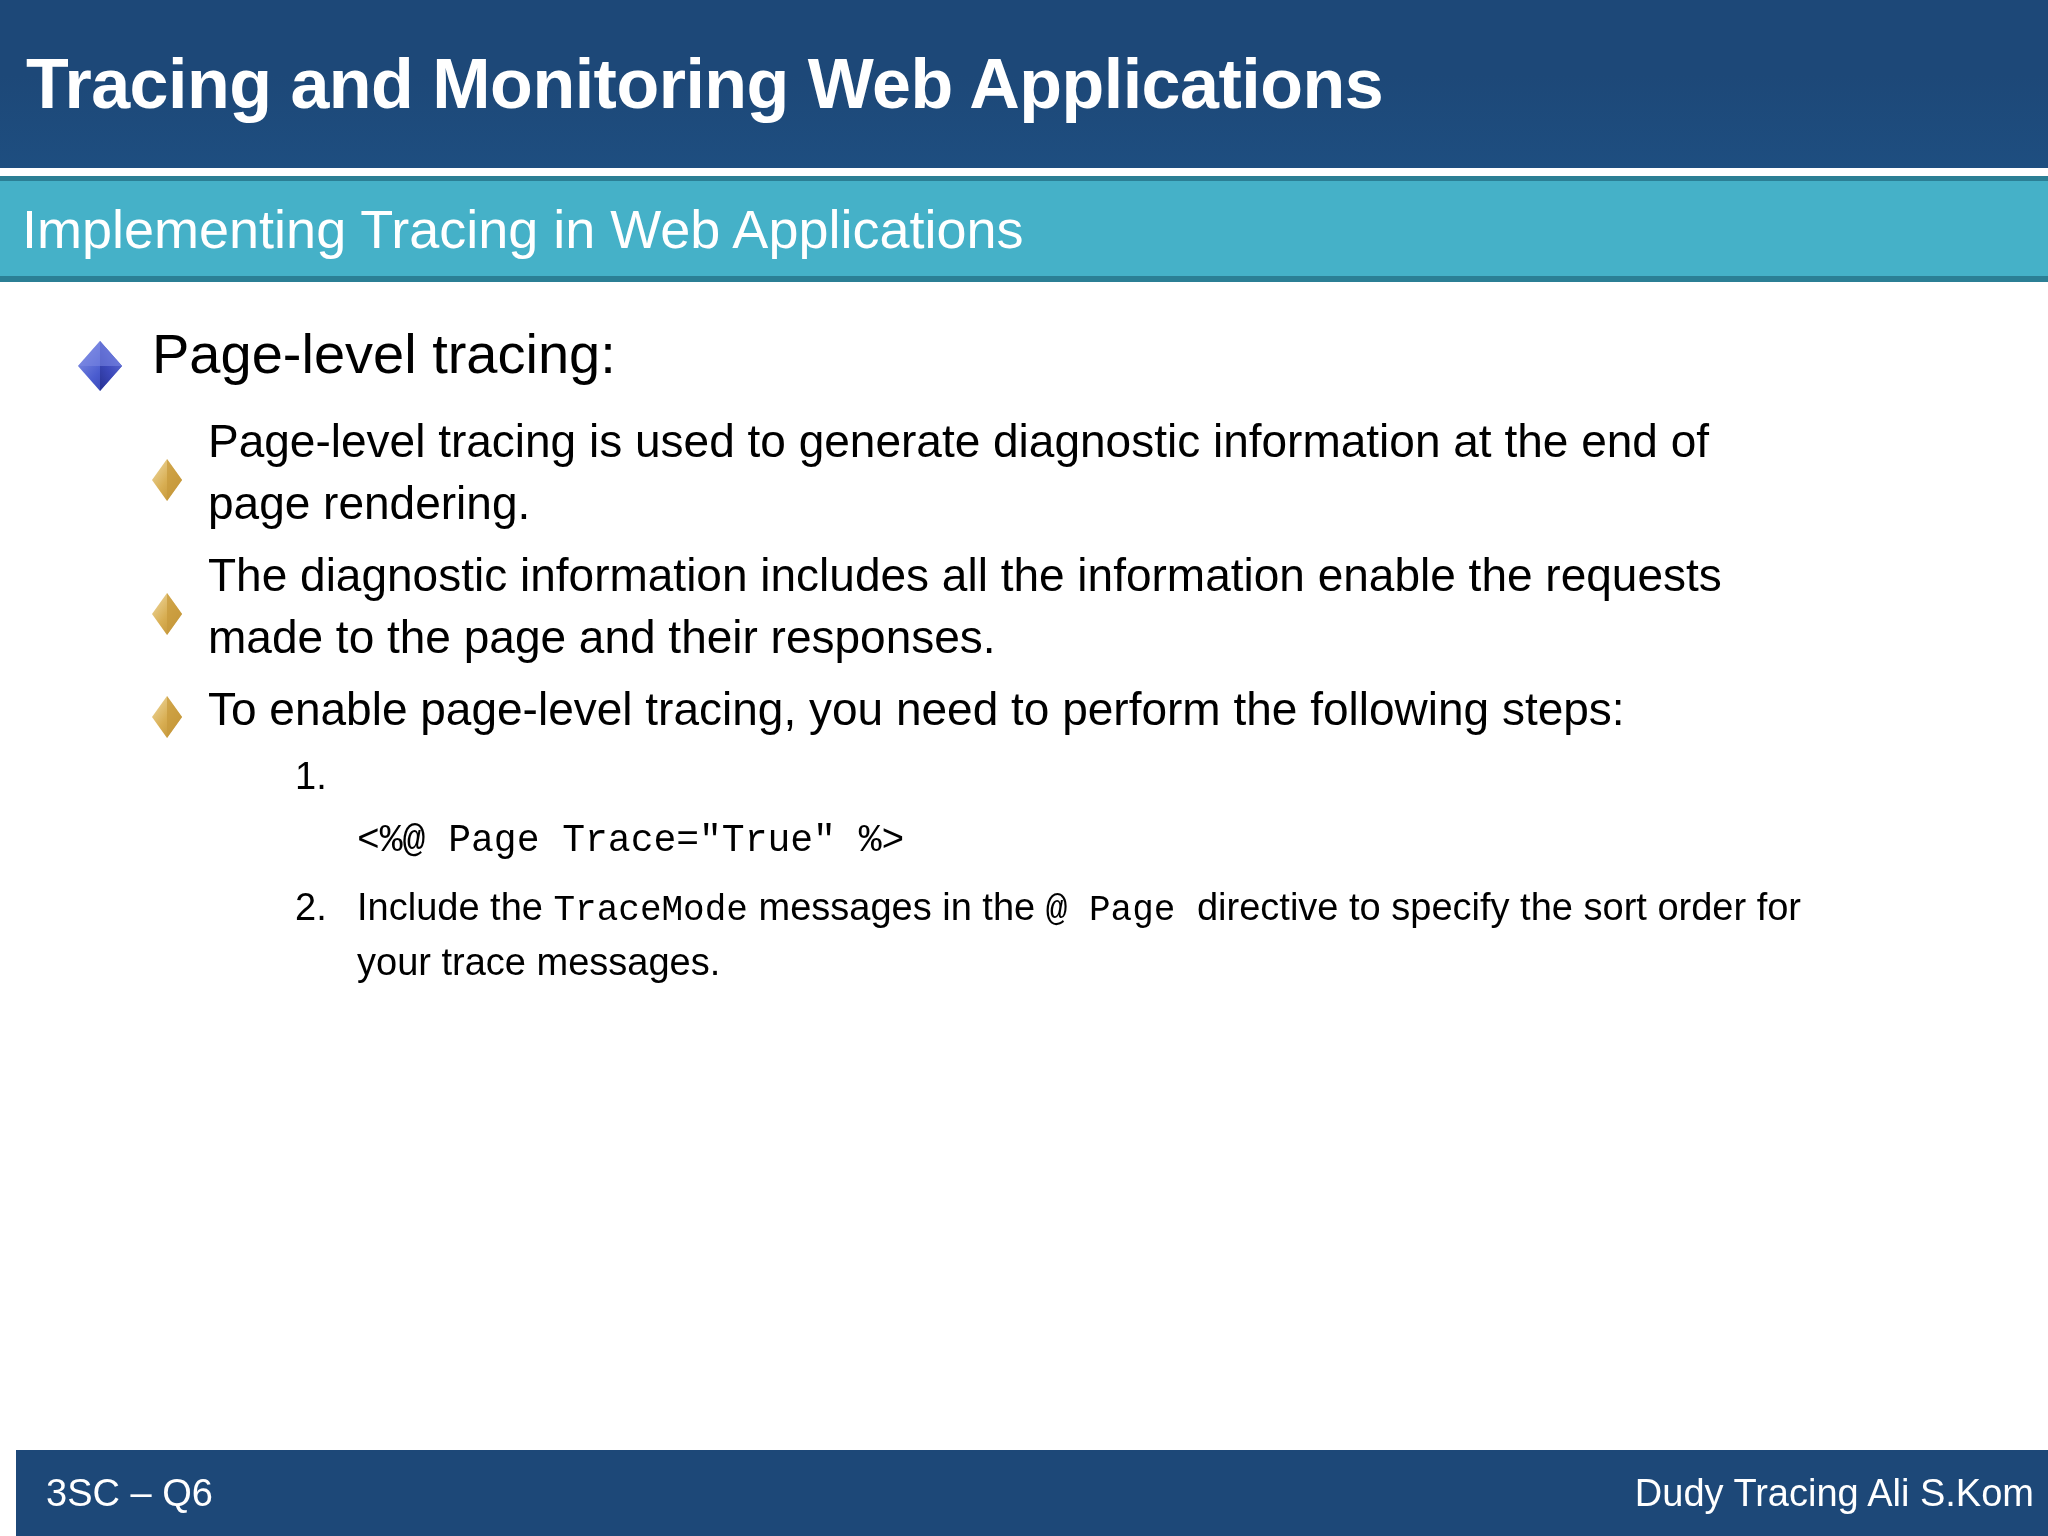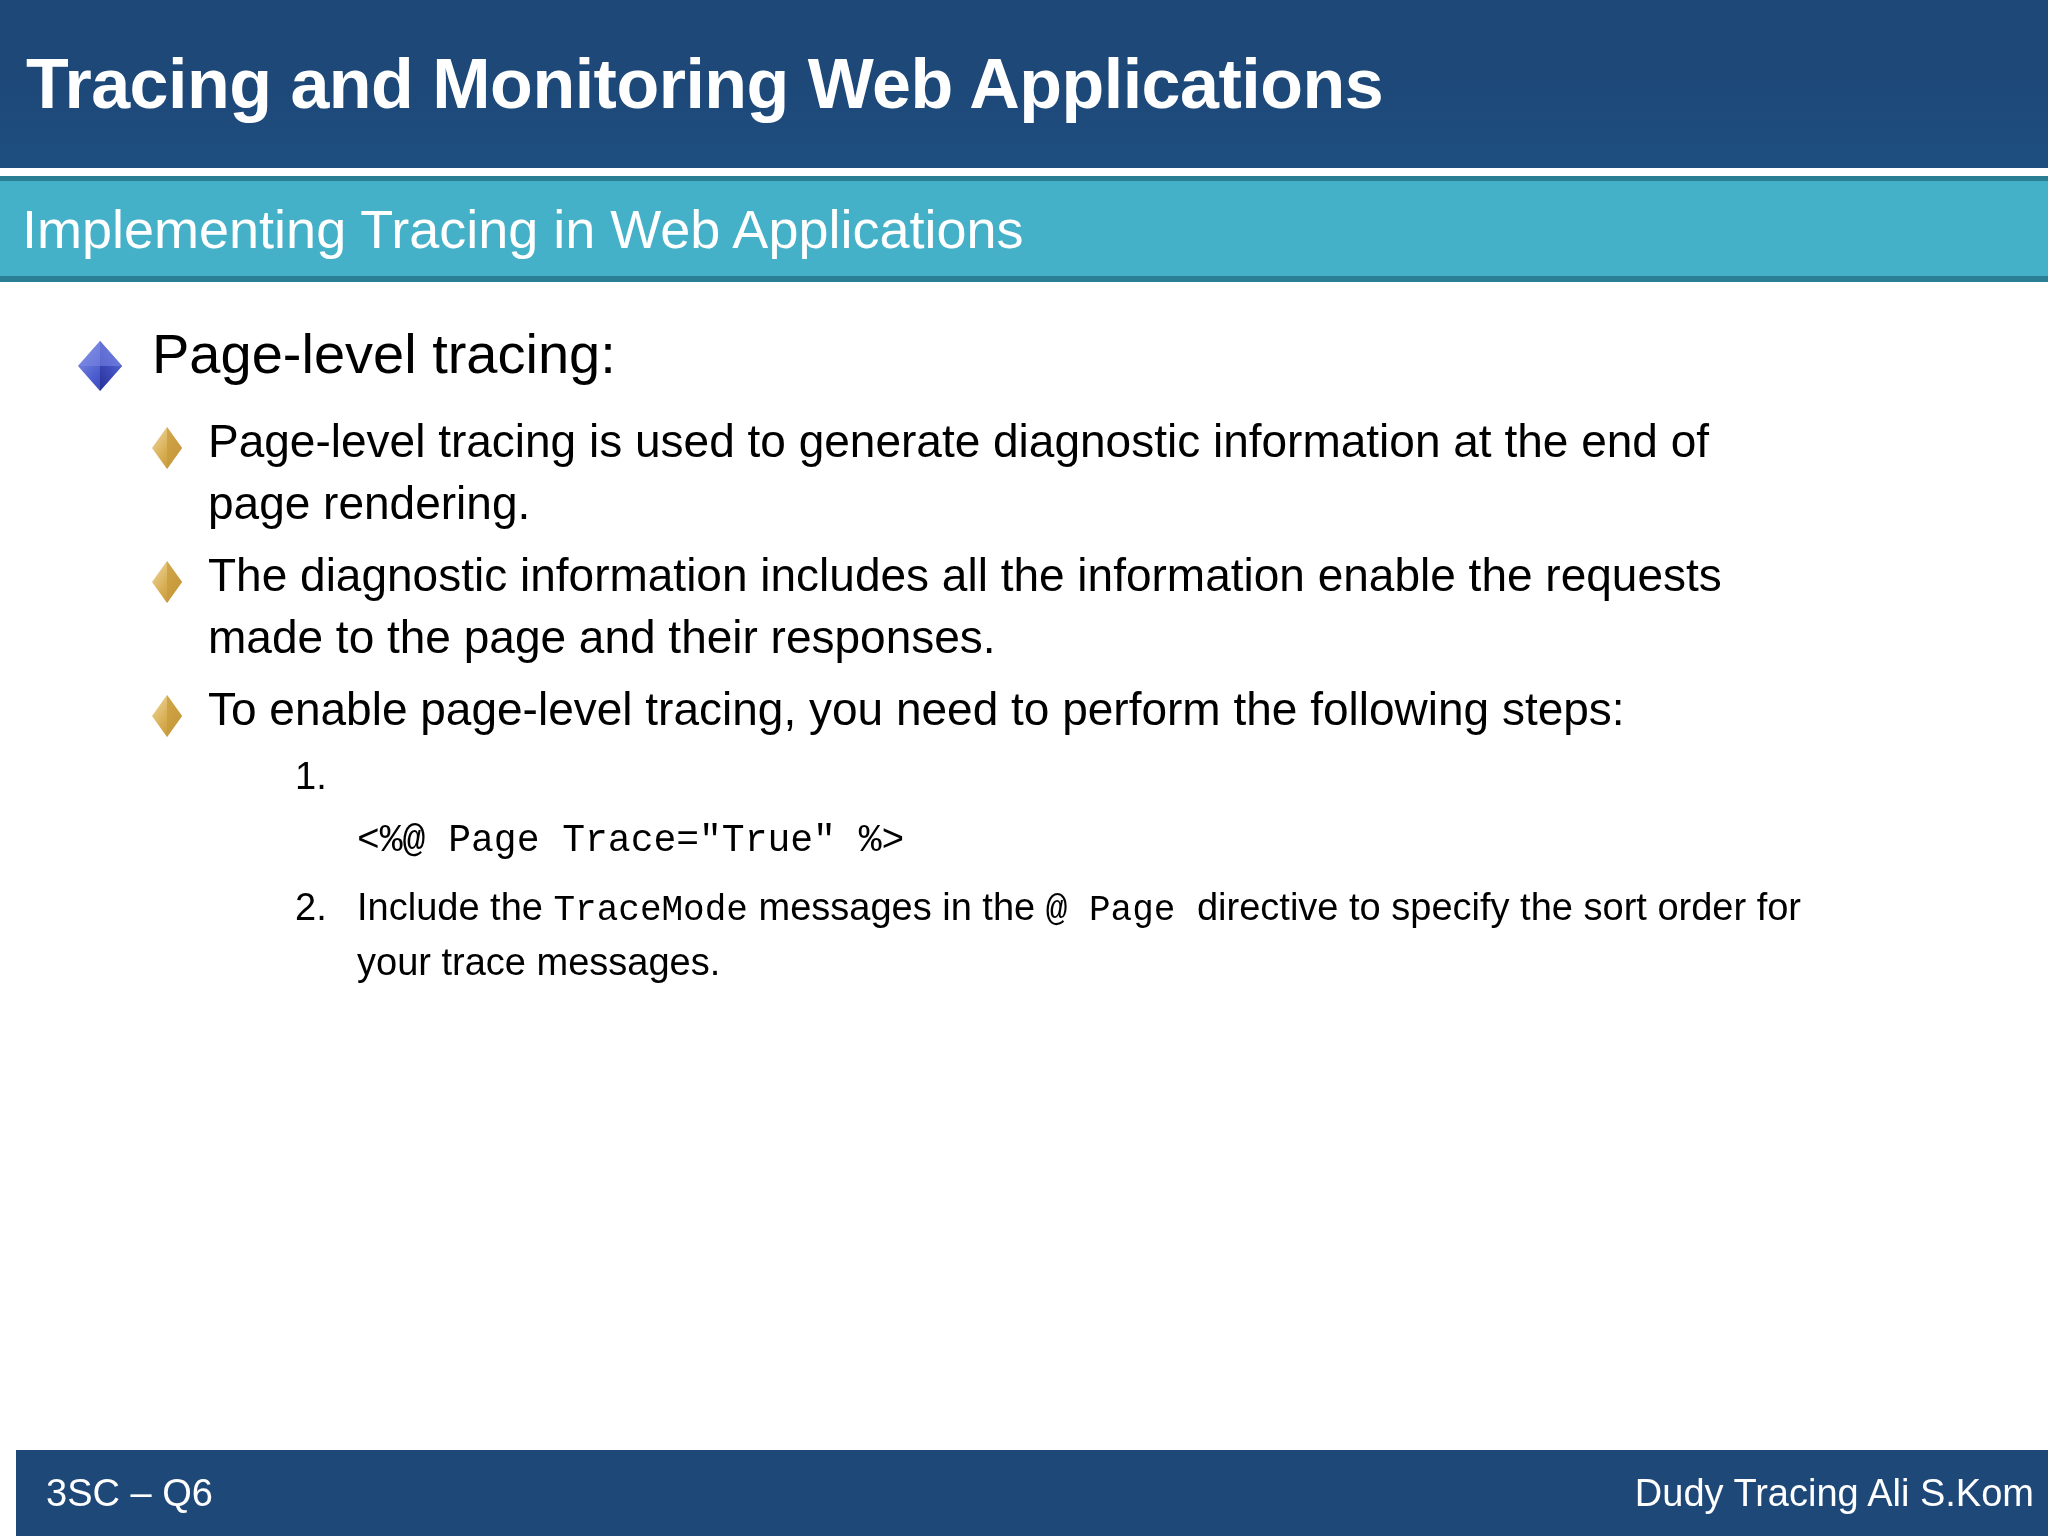--- a/index.html
+++ b/index.html
@@ -89,21 +89,21 @@
     font-size: 56px;
     color: #000000;
     line-height: 1.16;
     white-space: nowrap;
   }
 
   
   .lvl2-group { margin-left: 90px; }
   .lvl2 {
     display: flex;
-    align-items: flex-start;
+    align-items: center;
     margin-bottom: 10px;
   }
   .lvl2 .bullet-wrap {
     flex: 0 0 auto;
     width: 58px;
     padding-top: 16px;
   }
   .lvl2 .lvl2-text {
     font-size: 46px;
     color: #000000;

